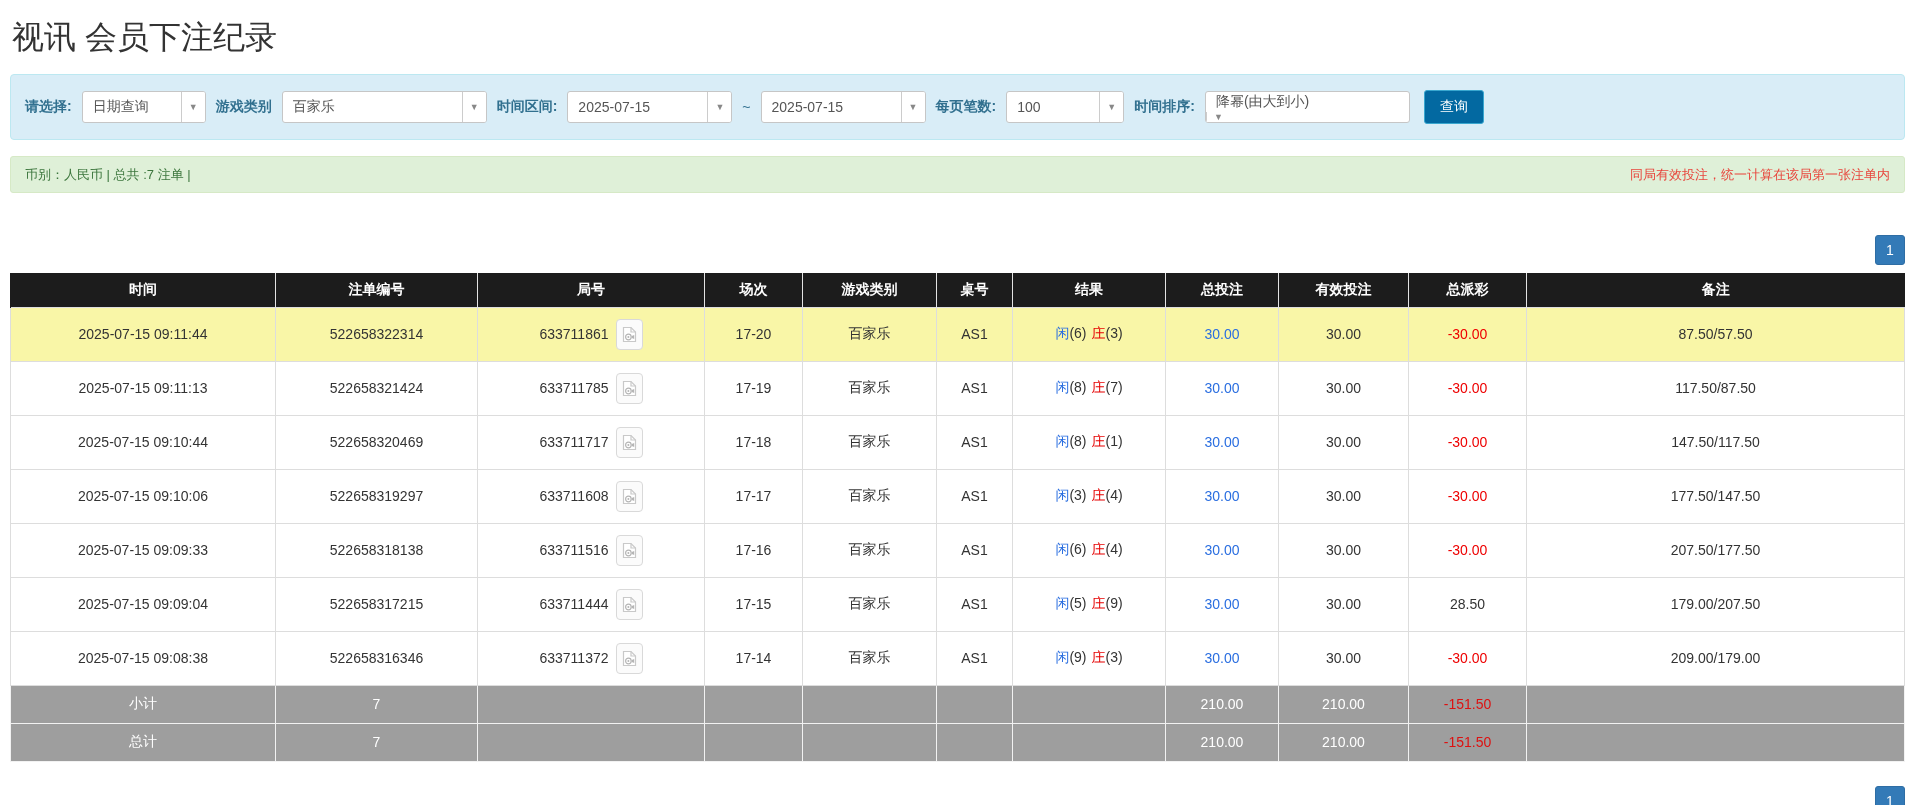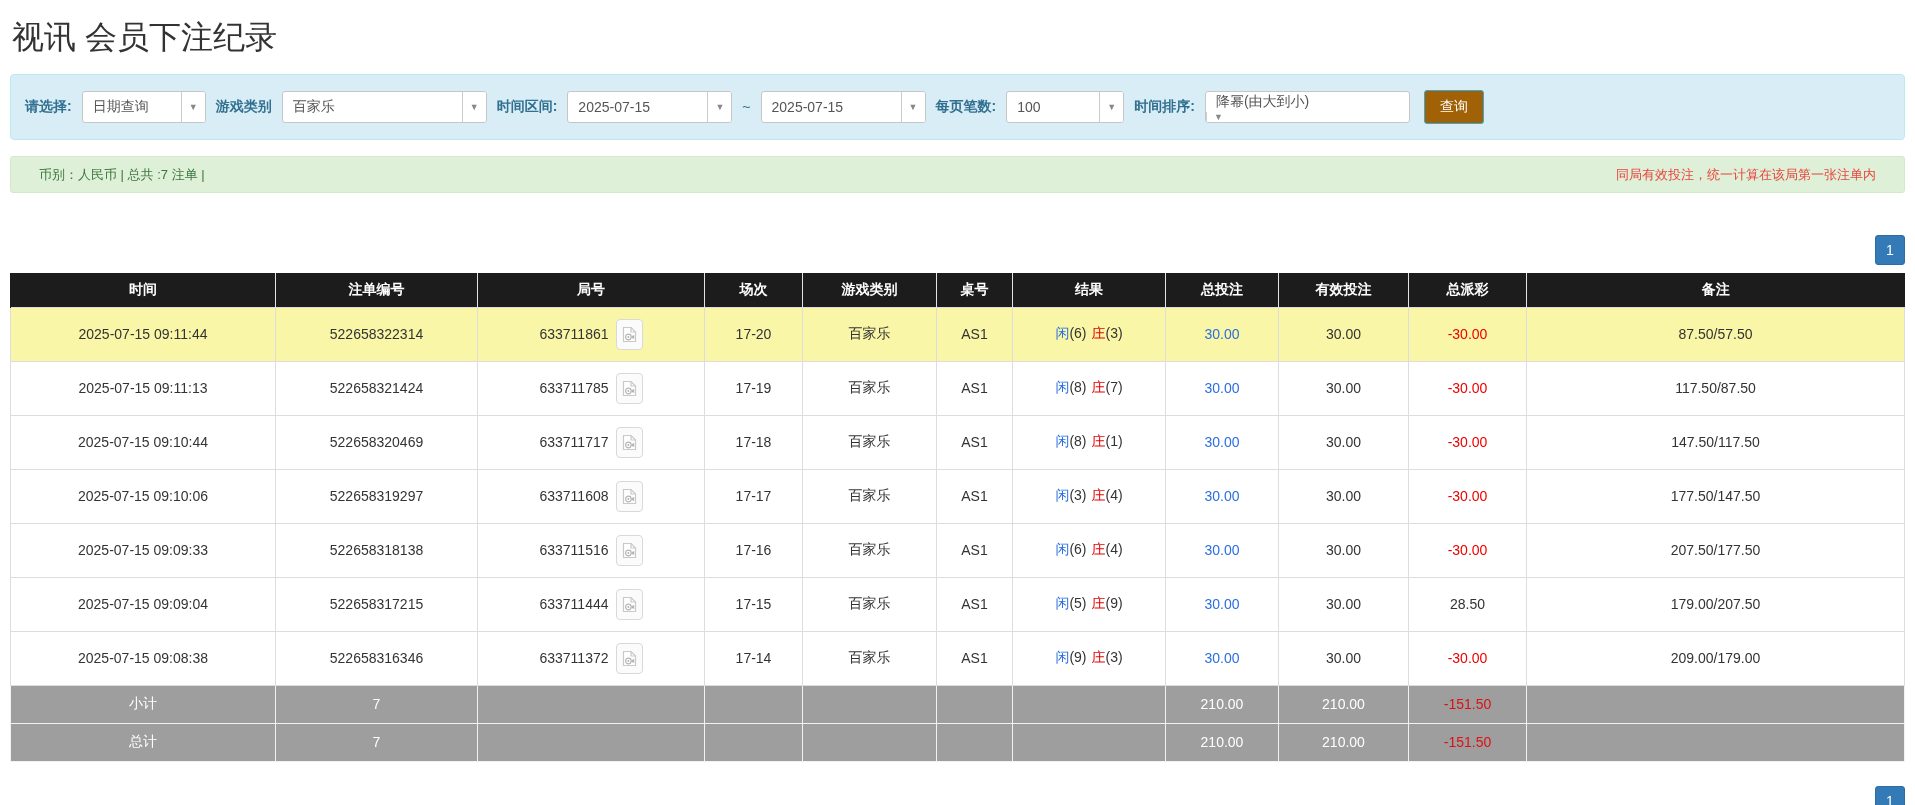--- a/index.html
+++ b/index.html
@@ -36,31 +36,31 @@
     display:flex; align-items:center; justify-content:center;
     color:#888; font-size:9px; cursor:pointer; flex:none;
   }
   .w-query { width:124px; }
   .w-game  { width:205px; }
   .w-date  { width:165px; }
   .w-size  { width:118px; }
   .w-sort  { width:205px;flex-direction:column; }
   .tilde { color:#31708f; }
   .btn-search {
-    background:#a16207; border:1px solid #39a7cf; color:#fff;
+    background:#0369a1; border:1px solid #39a7cf; color:#fff;
     font-size:14px; padding:7px 15px; border-radius:3px;
     margin-left:4px; cursor:pointer; font-family:inherit;
   }
 
   
   .summary-bar {
     margin-top:16px; height:37px;
     background:#dff0d8; border:1px solid #d6e9c6; border-radius:3px;
     display:flex; align-items:center; justify-content:space-between;
-    padding:0 28px; font-size:13px;
+    padding:0 14px; font-size:13px;
   }
   .summary-left { color:#3c763d; }
   .summary-right { color:#e8453c; }
 
   
   .pager-row { display:flex; justify-content:flex-end; }
   .pager-top { margin-top:42px; }
   .pager-bottom { margin-top:24px; }
   .page-btn {
     min-width:30px; height:30px; padding:0 9px;

